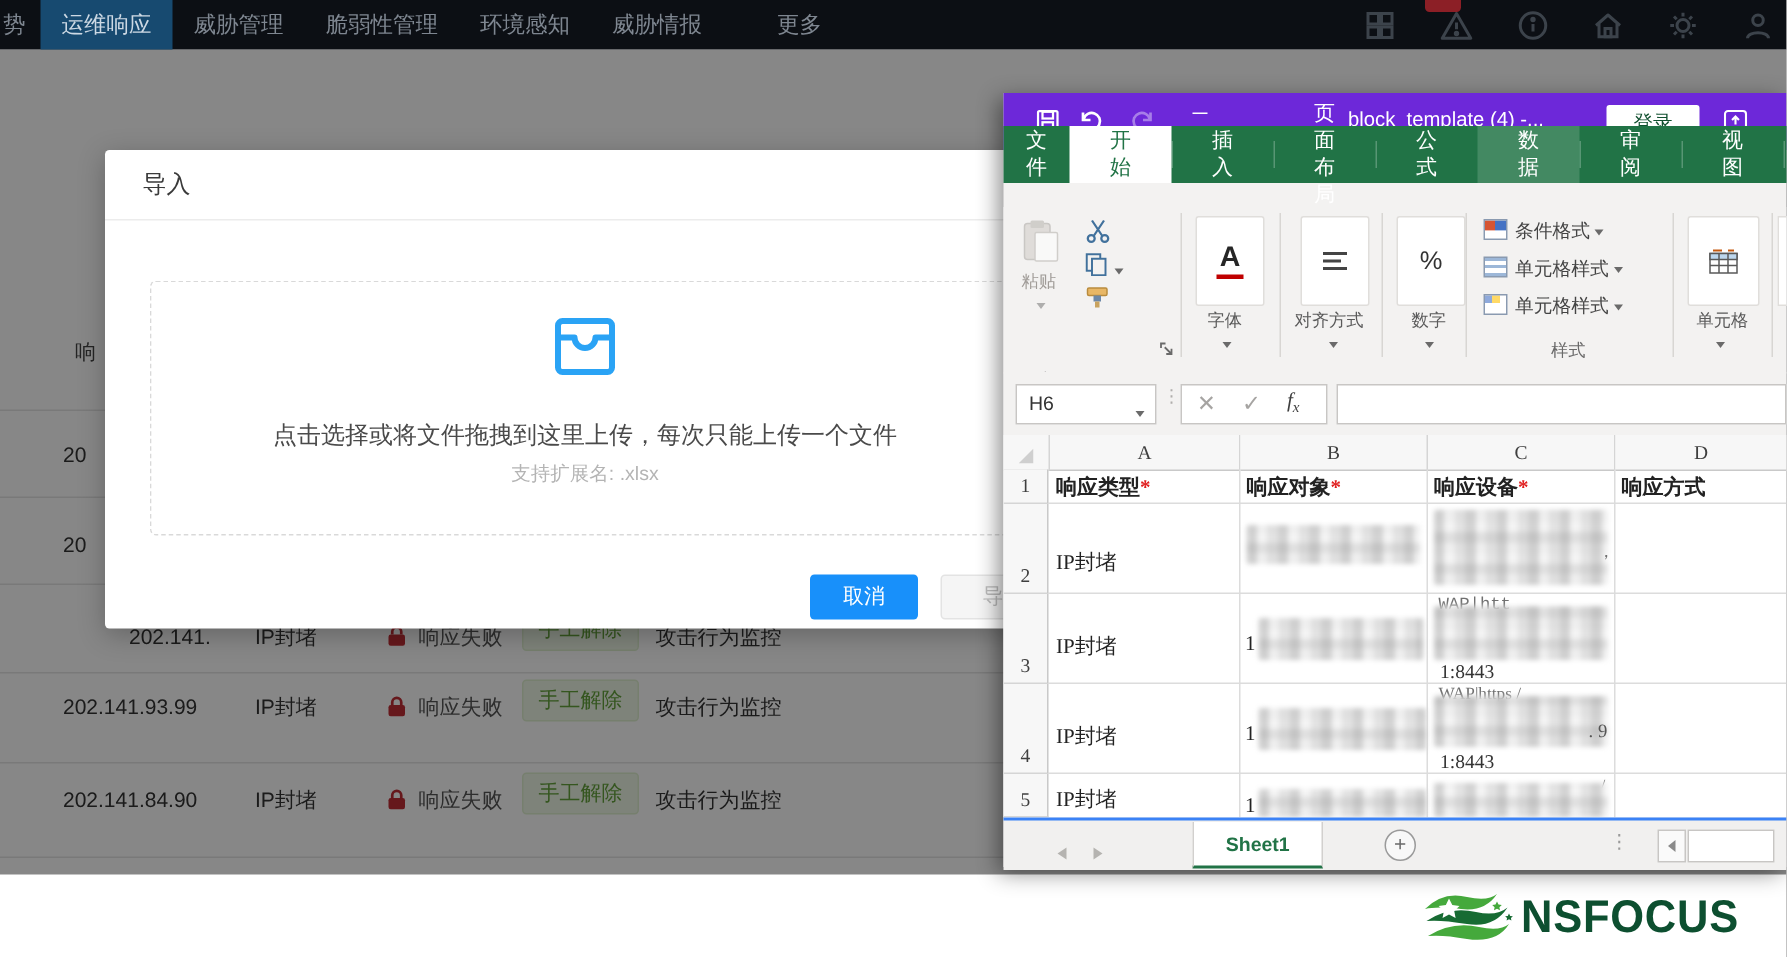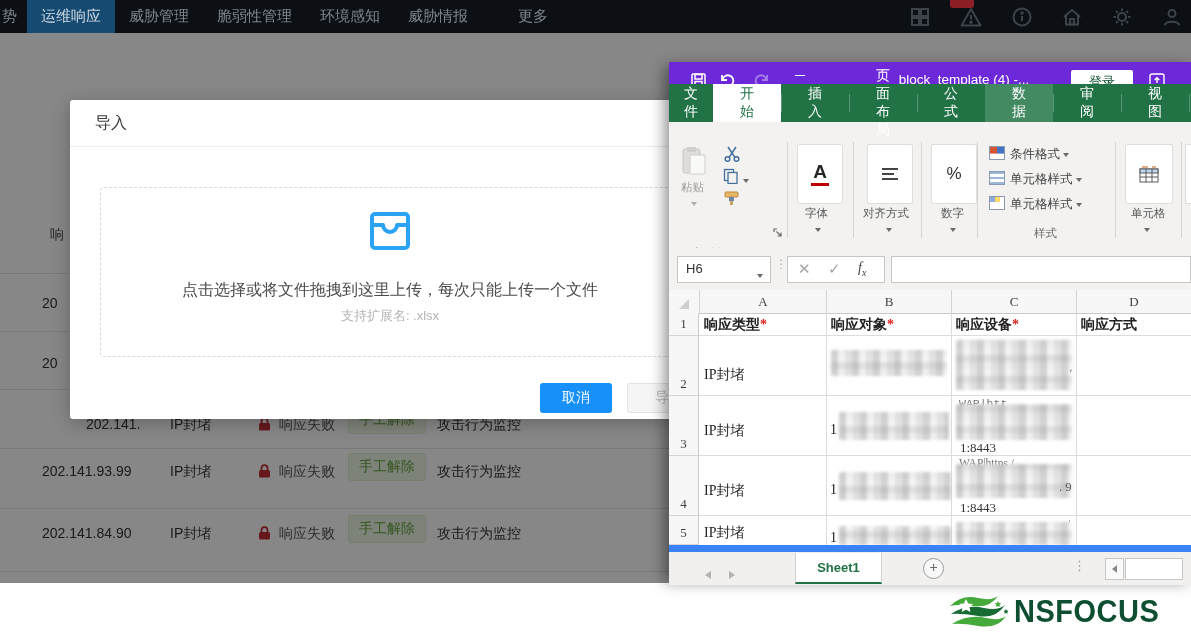--- a/index.html
+++ b/index.html
@@ -82,21 +82,21 @@
   .vline{position:absolute;top:23px;width:1px;height:232px;background:#dcdcdc;}
   .hline{position:absolute;left:30px;width:492px;height:1px;background:#dcdcdc;}
   .cell-b{font-weight:bold;font-size:14.5px;color:#000;white-space:nowrap;}
   .req{color:#e01e1e;font-weight:bold;}
   .cellv{position:absolute;font-size:14px;color:#222;white-space:nowrap;}
   .mosaic{position:absolute;border-radius:2px;filter:blur(1.6px);
     background:
       repeating-linear-gradient(90deg,rgba(150,150,150,.35) 0 7px,rgba(255,255,255,.1) 7px 14px,rgba(190,190,190,.3) 14px 21px),
       repeating-linear-gradient(0deg,#ededed 0 7px,#dcdcdc 7px 14px,#f3f3f3 14px 21px);}
   .frag{position:absolute;font-size:11.5px;color:#6f6f6f;white-space:nowrap;}
-  .xl-sheetbar{position:absolute;left:0;top:483px;width:522px;height:33px;background:#f1f0ef;border-top:7px solid #3b82f6;}
+  .xl-sheetbar{position:absolute;left:0;top:483px;width:522px;height:33px;background:#f1f0ef;border-top:2px solid #3b82f6;}
   .tri{display:inline-block;width:0;height:0;}
   .sheet-tab{position:absolute;left:126px;top:1px;width:85px;height:29px;background:#fff;border-left:1px solid #d2d0ce;
              border-right:1px solid #d2d0ce;border-bottom:2px solid #217346;color:#217346;font-size:13px;font-weight:bold;
              display:flex;align-items:center;justify-content:center;cursor:pointer;font-family:"Liberation Sans",sans-serif;}
   .addsheet{position:absolute;left:254px;top:6px;width:19px;height:19px;border:1px solid #9a9a9a;border-radius:50%;
             color:#6a6a6a;font-size:14px;line-height:17px;text-align:center;cursor:pointer;background:#f8f8f8;}
   .hscroll-btn{position:absolute;top:6px;width:17px;height:20px;background:#fafafa;border:1px solid #c8c6c4;
                display:flex;align-items:center;justify-content:center;cursor:pointer;}
   .hscroll-thumb{position:absolute;left:456px;top:6px;width:56px;height:20px;background:#fff;border:1px solid #c8c6c4;cursor:pointer;}
 

